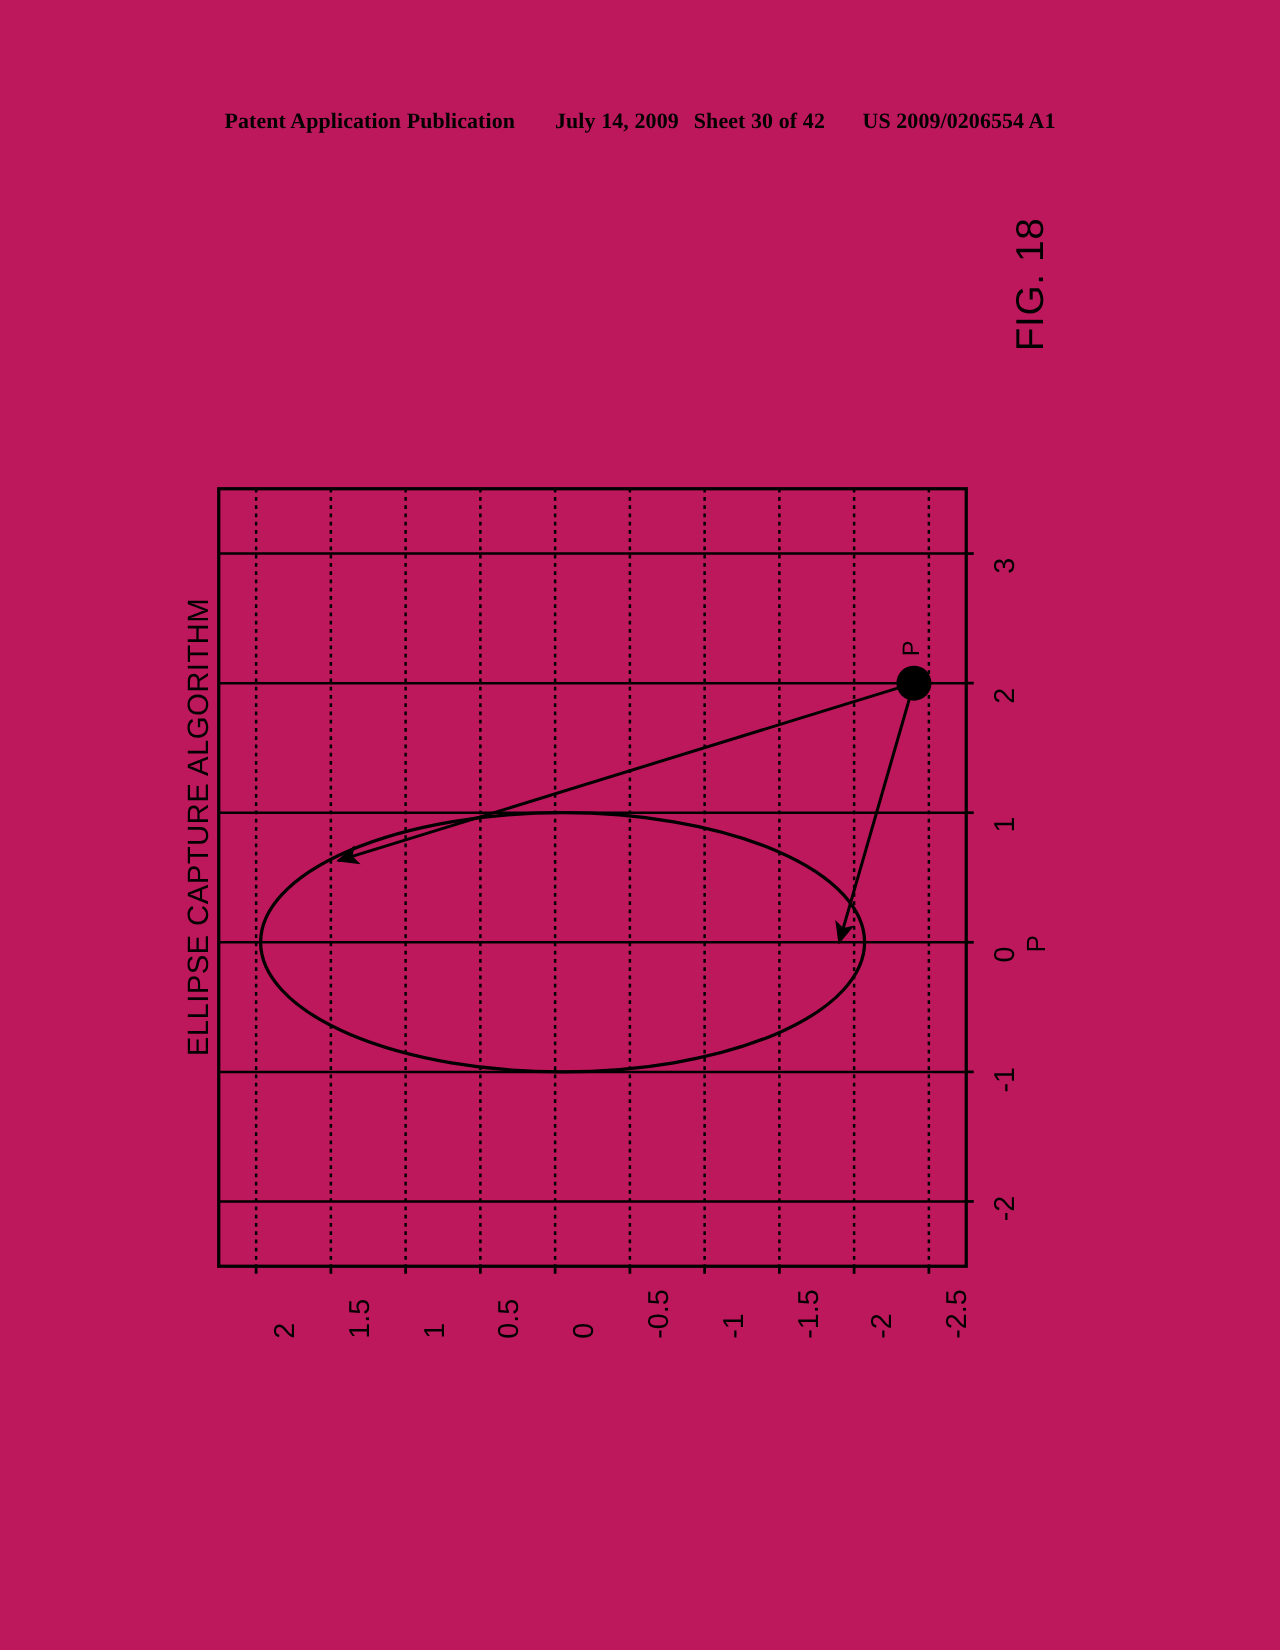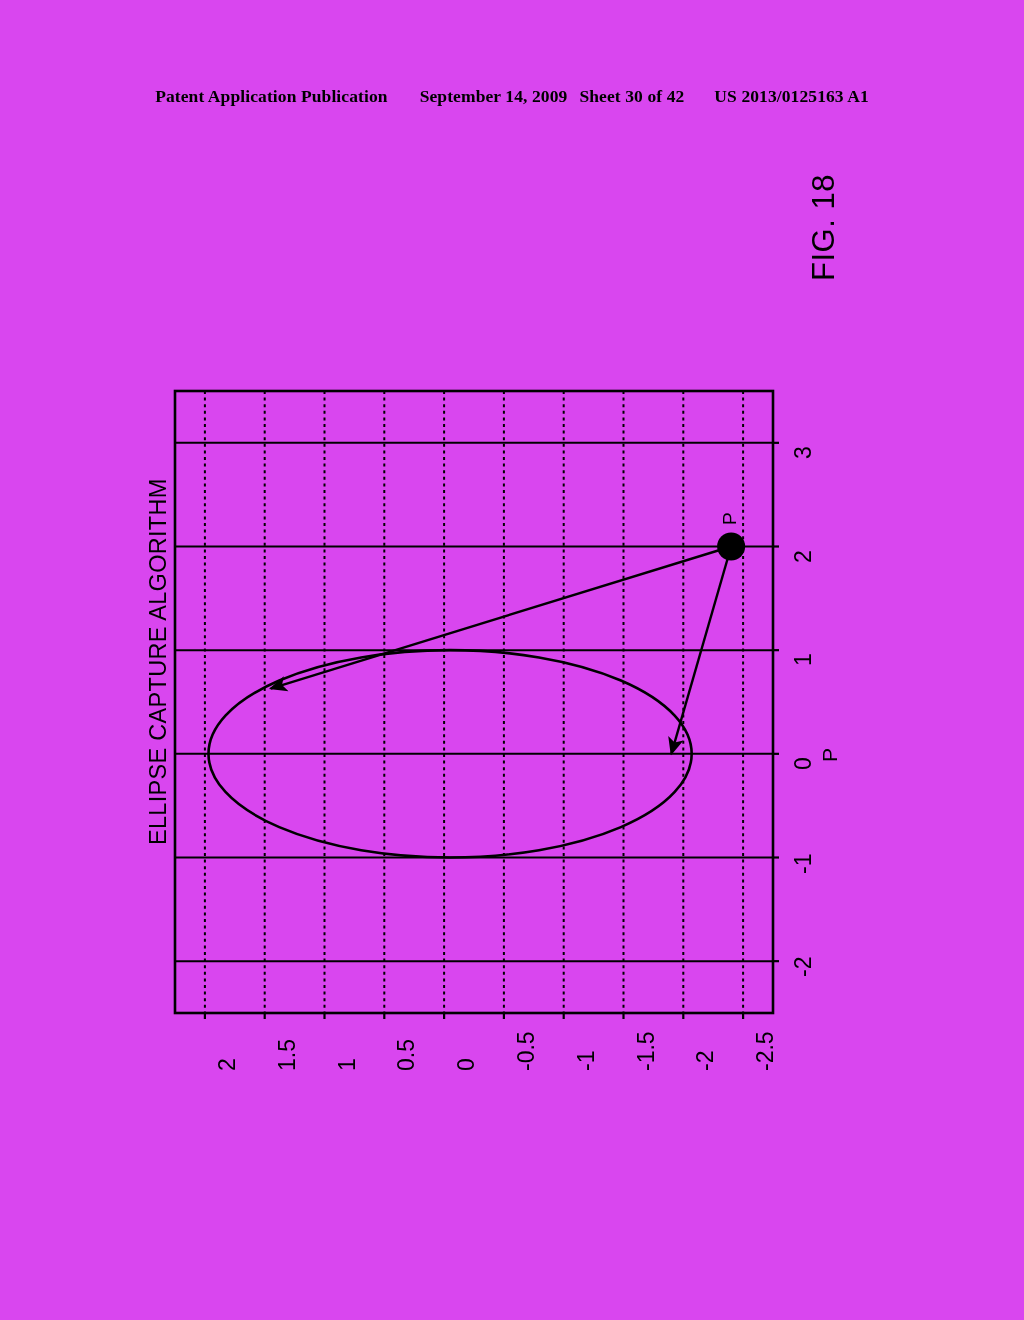--- a/index.html
+++ b/index.html
@@ -1,18 +1,18 @@
 <!DOCTYPE html>
 <html><head>
 <meta charset="utf-8">
 <style>
   html,body{margin:0;padding:0;background:#ffffff;}
   body{width:1024px;height:1320px;position:relative;font-family:"Liberation Serif",serif;overflow:hidden;}
 
-  .page{position:absolute;inset:0;background:#d946ef;}
+  .page{position:absolute;inset:0;background:#be185d;}
 
   
   .hdr{position:absolute;top:86px;left:0;width:1024px;
        display:flex;justify-content:center;align-items:baseline;
        font-family:"Liberation Serif",serif;font-weight:bold;font-size:17.5px;color:#000;
        letter-spacing:0.1px;white-space:nowrap;}
   .hdr .seg{display:inline-block;}
   .hdr .gap1{width:32px;display:inline-block;}
   .hdr .gap2{width:12px;display:inline-block;}
   .hdr .gap3{width:30px;display:inline-block;}
@@ -47,25 +47,25 @@
            transform-origin:left top;white-space:nowrap;}
 </style>
 </head>
 <body>
 
 <div class="page">
 
   <div class="hdr">
     <span class="seg">Patent Application Publication</span>
     <span class="gap1"></span>
-    <span class="seg">September 14, 2009</span>
+    <span class="seg">July 14, 2009</span>
     <span class="gap2"></span>
     <span class="seg">Sheet 30 of 42</span>
     <span class="gap3"></span>
-    <span class="seg">US 2013/0125163 A1</span>
+    <span class="seg">US 2009/0206554 A1</span>
   </div>
 
   <div class="figlabel">FIG. 18</div>
 
   <div class="charttitle">ELLIPSE CAPTURE ALGORITHM</div>
 
   <div class="plotwrap">
     <svg width="1024" height="1320" viewBox="0 0 1024 1320">
       <g id="grid-minor">
           <line x1="204.9" y1="391" x2="204.9" y2="1013" stroke="#000" stroke-width="2" stroke-dasharray="3,3.6"></line>

